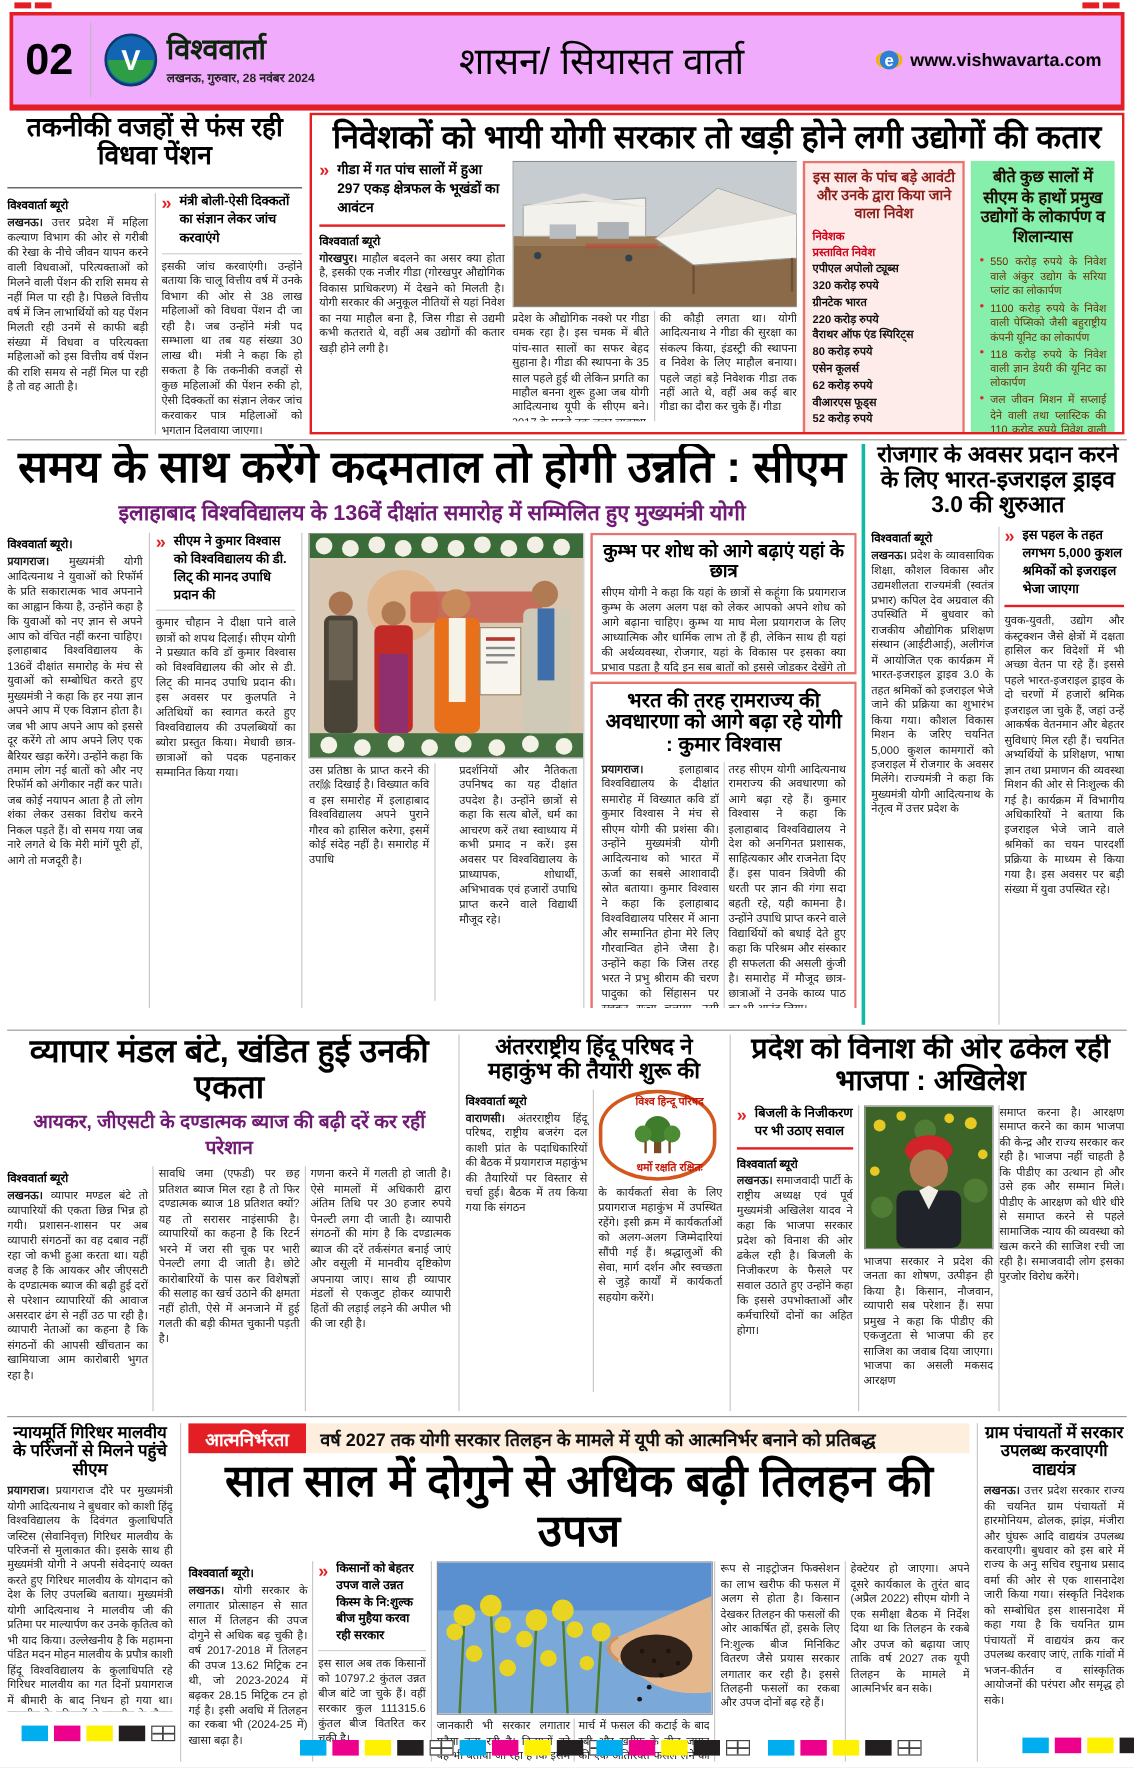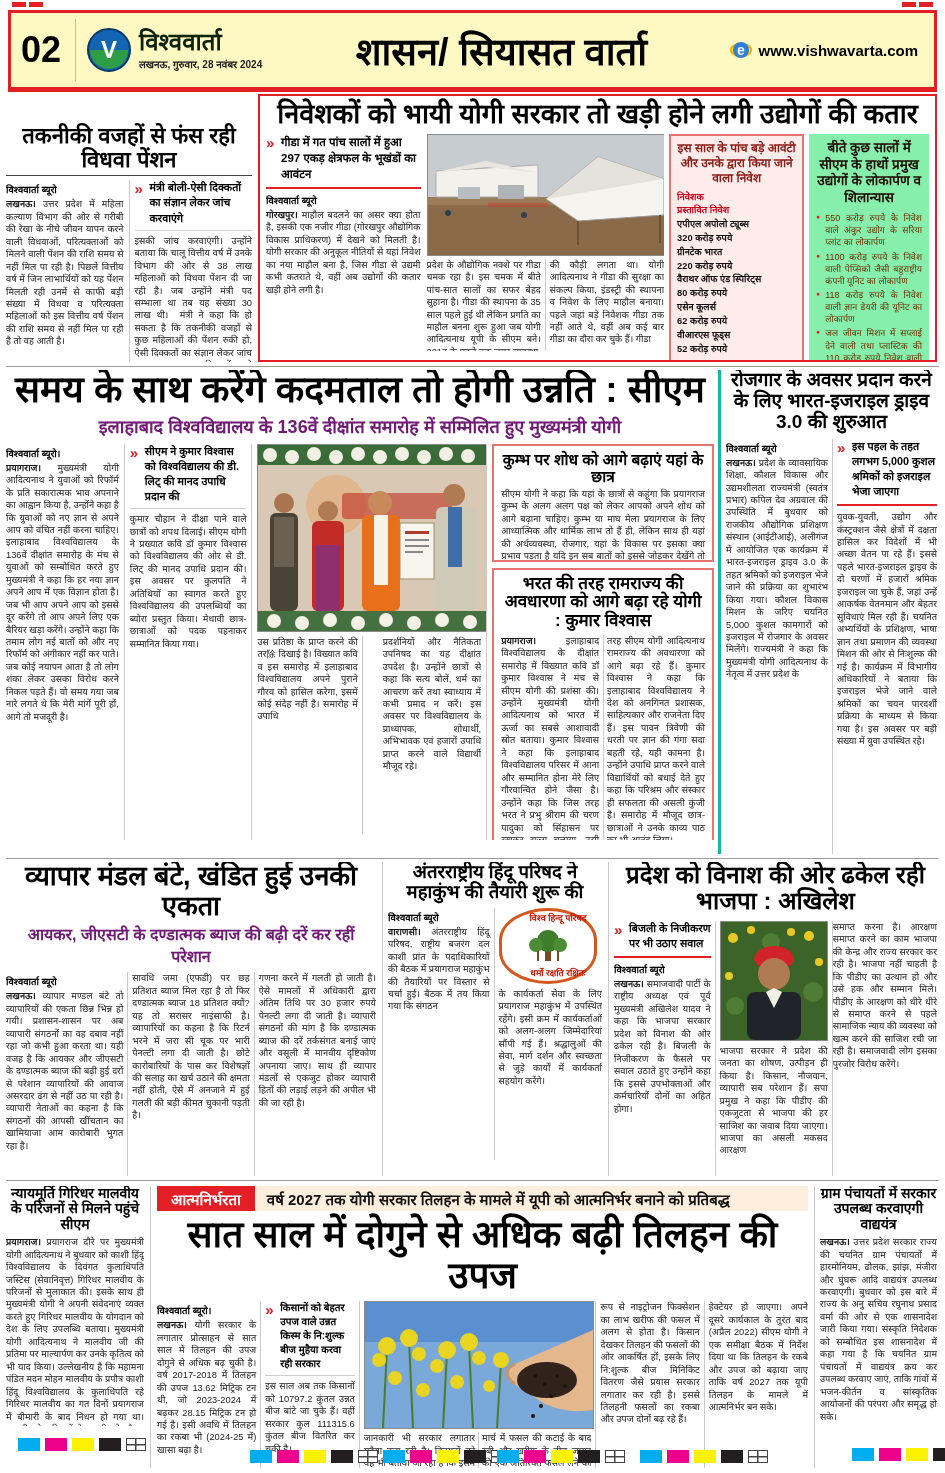--- a/index.html
+++ b/index.html
@@ -1,33 +1,33 @@
 <!DOCTYPE html>
 <html lang="hi"><head>
 <meta charset="utf-8">
 <style>
   html,body{margin:0;padding:0;background:#e9e9e9;}
   .page{position:relative;width:945px;height:1473px;background:#fff;margin:0 auto;
         font-family:"Liberation Sans","DejaVu Sans",sans-serif;color:#111;overflow:hidden;}
   
   .masthead{position:absolute;left:8px;top:10px;right:8px;height:74px;
-            border:3px solid #e31e24;border-bottom-width:5px;display:flex;align-items:center;background:#fef9c3;}
+            border:3px solid #e31e24;border-bottom-width:5px;display:flex;align-items:center;background:#f0abfc;}
   .pagenum{font-size:36px;font-weight:bold;padding:0 14px 0 10px;color:#000;}
   .mast-div{width:1px;align-self:stretch;background:#bbb;margin:6px 0;}
   .brandwrap{display:flex;align-items:center;gap:7px;padding:0 10px;}
   .brand-name{font-size:24px;font-weight:bold;color:#0b220b;line-height:1;}
   .brand-date{font-size:10px;font-weight:bold;color:#222;margin-top:3px;}
-  .section-title{flex:1;text-align:center;font-size:38px;font-weight:bold;color:#000;}
+  .section-title{flex:1;text-align:center;font-size:31px;font-weight:normal;color:#000;}
   .site{display:flex;align-items:center;gap:6px;padding-right:16px;font-size:15px;font-weight:bold;color:#000;}
   .corner-marks{position:absolute;top:2px;display:flex;gap:3px;}
   .corner-marks i{display:block;width:14px;height:5px;background:#e31e24;}
   
   .art{position:absolute;overflow:hidden;}
   .hl{font-weight:bold;text-align:center;line-height:1.1;color:#000;}
-  .hl.u{border-bottom:1px solid #444;padding-bottom:3px;margin-top:30px;}
+  .hl.u{border-bottom:1px solid #444;padding-bottom:14px;}
   .sub{font-weight:bold;text-align:center;color:#701a75;}
   .bt{font-size:9.3px;line-height:1.34;text-align:justify;color:#1a1a1a;}
   .byline{font-weight:bold;font-size:9.6px;color:#000;margin:3px 0 2px;}
   .dlc{font-weight:bold;}
   .cols{display:flex;}
   .col{overflow:hidden;}
   .col + .col{border-left:1px solid #c9c9c9;}
   .pq{font-weight:bold;font-size:10.8px;line-height:1.4;color:#000;position:relative;padding-left:15px;}
   .pq::before{content:"»";position:absolute;left:0;top:-2px;color:#e31e24;font-weight:900;font-size:15px;}
   .rule-red{border-bottom:2px solid #e31e24;margin:5px 0;}

